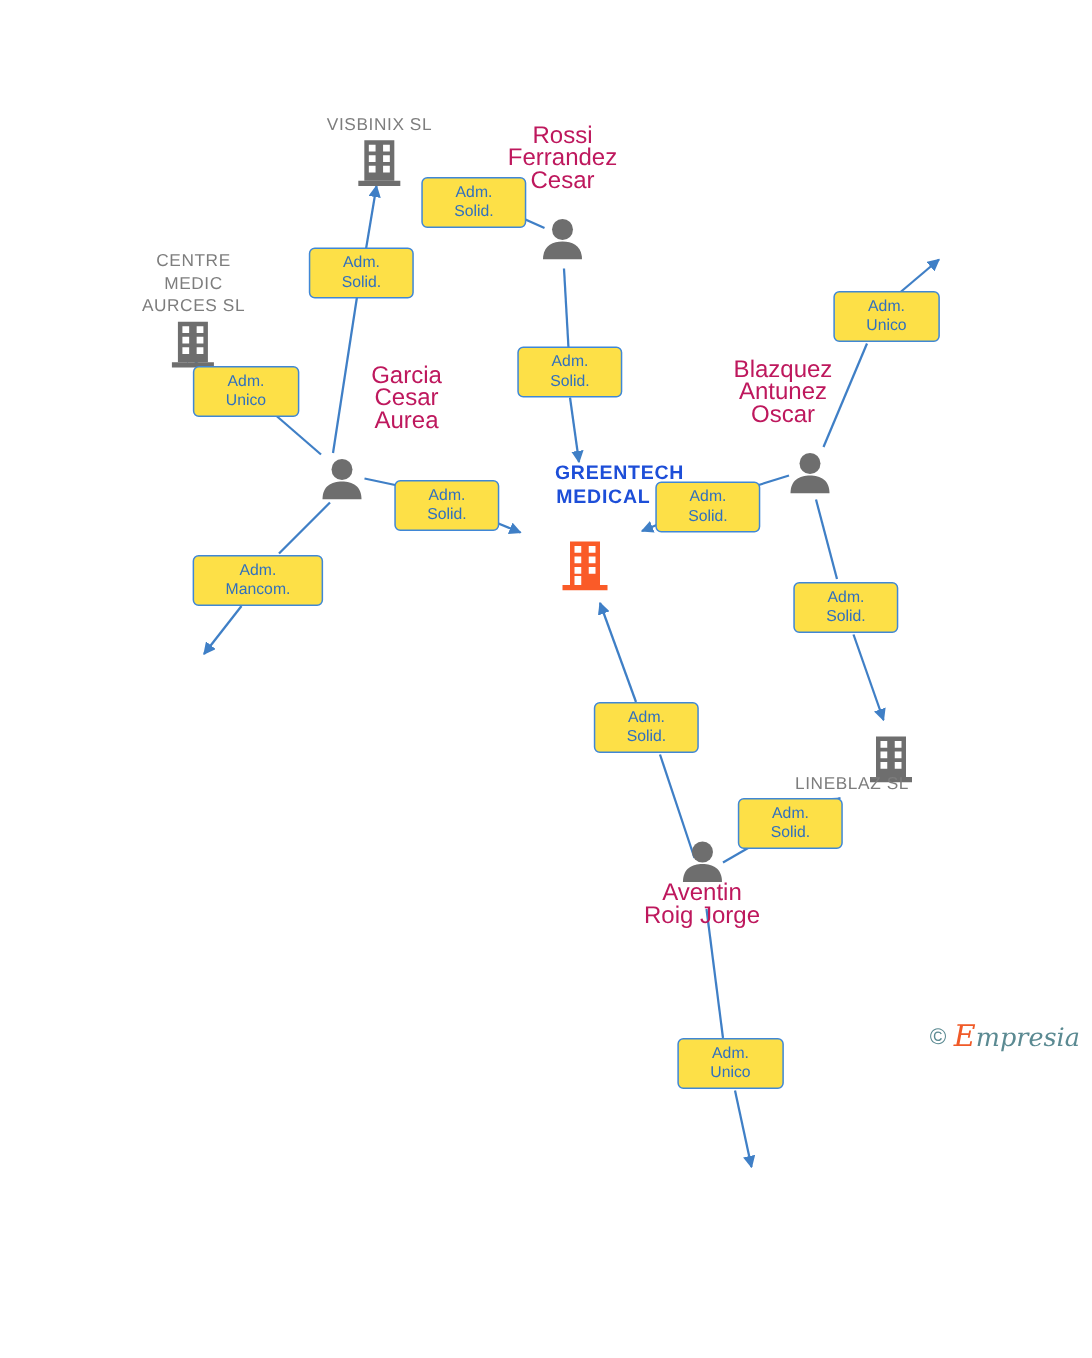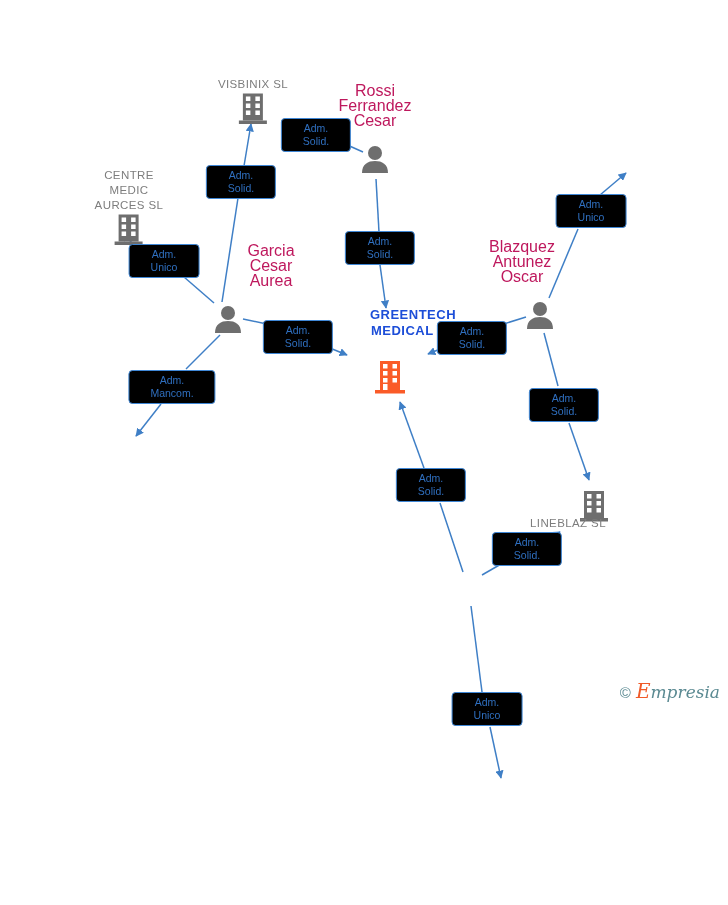--- a/index.html
+++ b/index.html
@@ -24,21 +24,21 @@
   }
   .node.company .caption{font-size:11.5px;}
   .node.person  .caption{font-size:16px;color:#be185d;letter-spacing:0;}
   .node.center .caption{
     color:#1d4ed8;font-size:13px;font-weight:bold;line-height:16px;letter-spacing:.5px;
   }
   .glyph{display:block;margin:0 auto;}
 
   .edge-label{
     position:absolute;transform:translate(-50%,-50%);
-    background:#000000;
+    background:#fde047;
     border:1px solid #3f87d6;
     border-radius:4px;
     color:#2f6fbf;
     font-size:10.5px;
     line-height:13px;
     padding:3px 21px;
     text-align:center;
     white-space:pre-line;
     box-sizing:border-box;
     user-select:none;
@@ -183,20 +183,28 @@
   <div class="node person" style="left:540px;top:315px;">
     <div class="caption" style="position:absolute;left:-63px;top:-62px;width:120px;text-align:center;">Blazquez
 Antunez
 Oscar</div>
     <svg class="glyph" width="30" height="28" viewBox="0 0 30 28">
       <circle cx="15" cy="8" r="7" fill="#6e6e6e"></circle>
       <path d="M 2 28 C 2 19 8 16 15 16 C 22 16 28 19 28 28 Z" fill="#6e6e6e"></path>
     </svg>
   </div>
 
+  <div class="node person" style="left:468px;top:589px;">
+    <svg class="glyph" width="30" height="28" viewBox="0 0 30 28">
+      <circle cx="15" cy="8" r="7" fill="#6e6e6e"></circle>
+      <path d="M 2 28 C 2 19 8 16 15 16 C 22 16 28 19 28 28 Z" fill="#6e6e6e"></path>
+    </svg>
+    <div class="caption" style="white-space:pre-line;">Aventin
+Roig Jorge</div>
+  </div>
 
   <div class="node center company" style="left:390px;top:377px;">
     <div class="caption" style="position:absolute;left:-50px;top:-52px;width:180px;text-align:center;">GREENTECH
 MEDICAL  SL</div>
     <svg class="glyph" width="34" height="36" viewBox="0 0 34 36">
       <rect x="7" y="2" width="20" height="29" fill="#fa5b28"></rect>
       <rect x="2" y="31" width="30" height="3.5" fill="#fa5b28"></rect>
       <g fill="#ffffff">
         <rect x="10" y="5" width="4.5" height="4.5"></rect>
           <rect x="19.5" y="5" width="4.5" height="4.5"></rect>

